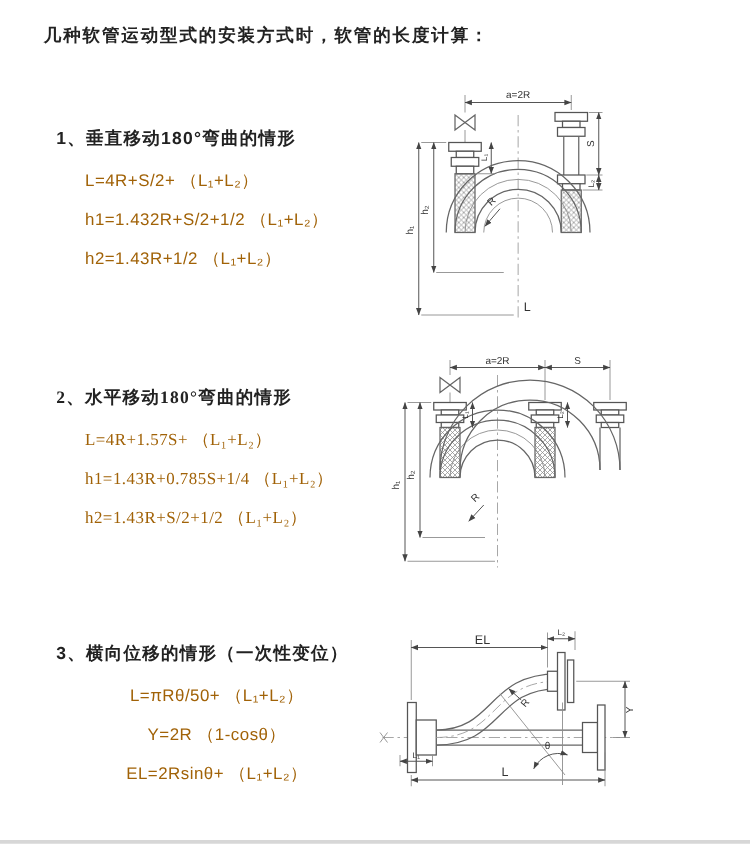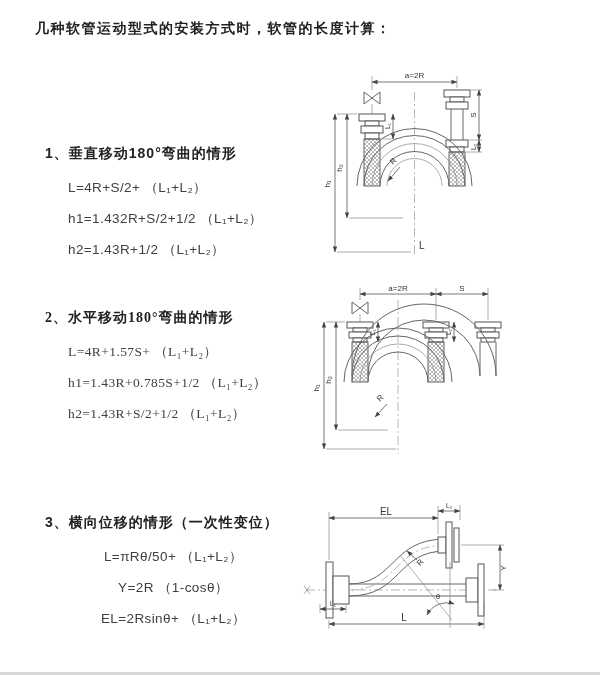--- a/index.html
+++ b/index.html
@@ -4,21 +4,21 @@
 <style>
   html,body{margin:0;padding:0;}
   body{
     width:600px;height:675px;position:relative;background:#ffffff;
     font-family:"Liberation Sans","DejaVu Sans",sans-serif;color:#222;
     overflow:hidden;
   }
   .title{position:absolute;left:35px;top:20px;font-size:14px;font-weight:700;letter-spacing:1.5px;text-align:center;}
   .section{position:absolute;left:45px;}
   .sec-head{font-size:14px;font-weight:700;letter-spacing:1px;}
-  .formulas{margin:9px 0 0 23px;font-size:13.5px;line-height:31px;letter-spacing:.4px;color:#404040;}
+  .formulas{margin:9px 0 0 23px;font-size:13.5px;line-height:31px;letter-spacing:.4px;color:#a16207;}
   .diagram{position:absolute;}
   svg text{fill:#333;font-size:8px;font-family:"Liberation Sans","DejaVu Sans",sans-serif;}
   svg text.big{font-size:10px;}
   svg text.sub{font-size:6.5px;}
   .ln{stroke:#666;stroke-width:1;fill:none;}
   .thin{stroke:#8a8a8a;stroke-width:.7;fill:none;}
   .dim{stroke:#555;stroke-width:.8;fill:none;}
   .cl{stroke:#9a9a9a;stroke-width:.7;fill:none;stroke-dasharray:9 3 2 3;}
   .fit{fill:#fff;stroke:#555;stroke-width:1;}
   .braidr{fill:url(#braid);stroke:#666;stroke-width:1;}
@@ -33,34 +33,34 @@
       <path d="M0,1.6 L9,5 L0,8.4 z" fill="#444"></path>
     </marker>
     <pattern id="braid" width="4" height="4" patternUnits="userSpaceOnUse">
       <path d="M0,0 L4,4 M4,0 L0,4" stroke="#8d8d8d" stroke-width="0.6" fill="none"></path>
     </pattern>
   </defs>
 </svg>
 
 <div class="title">几种软管运动型式的安装方式时，软管的长度计算：</div>
 
-<div class="section" style="top:102px;margin-top:43px;">
+<div class="section" style="top:102px;">
   <div class="sec-head">1、垂直移动180°弯曲的情形</div>
   <div class="formulas">
     <div>L=4R+S/2+ （L₁+L₂）</div>
     <div>h1=1.432R+S/2+1/2 （L₁+L₂）</div>
     <div>h2=1.43R+1/2 （L₁+L₂）</div>
   </div>
 </div>
 
 <div class="section" style="top:309px;font-family:Liberation Serif, serif;">
   <div class="sec-head">2、水平移动180°弯曲的情形</div>
   <div class="formulas">
     <div>L=4R+1.57S+ （L₁+L₂）</div>
-    <div>h1=1.43R+0.785S+1/2 （L₁+L₂）</div>
+    <div>h1=1.43R+0.785S+1/4 （L₁+L₂）</div>
     <div>h2=1.43R+S/2+1/2 （L₁+L₂）</div>
   </div>
 </div>
 
 <div class="section" style="top:514px;text-align:center;">
   <div class="sec-head">3、横向位移的情形（一次性变位）</div>
   <div class="formulas">
     <div>L=πRθ/50+ （L₁+L₂）</div>
     <div>Y=2R （1-cosθ）</div>
     <div>EL=2Rsinθ+ （L₁+L₂）</div>

